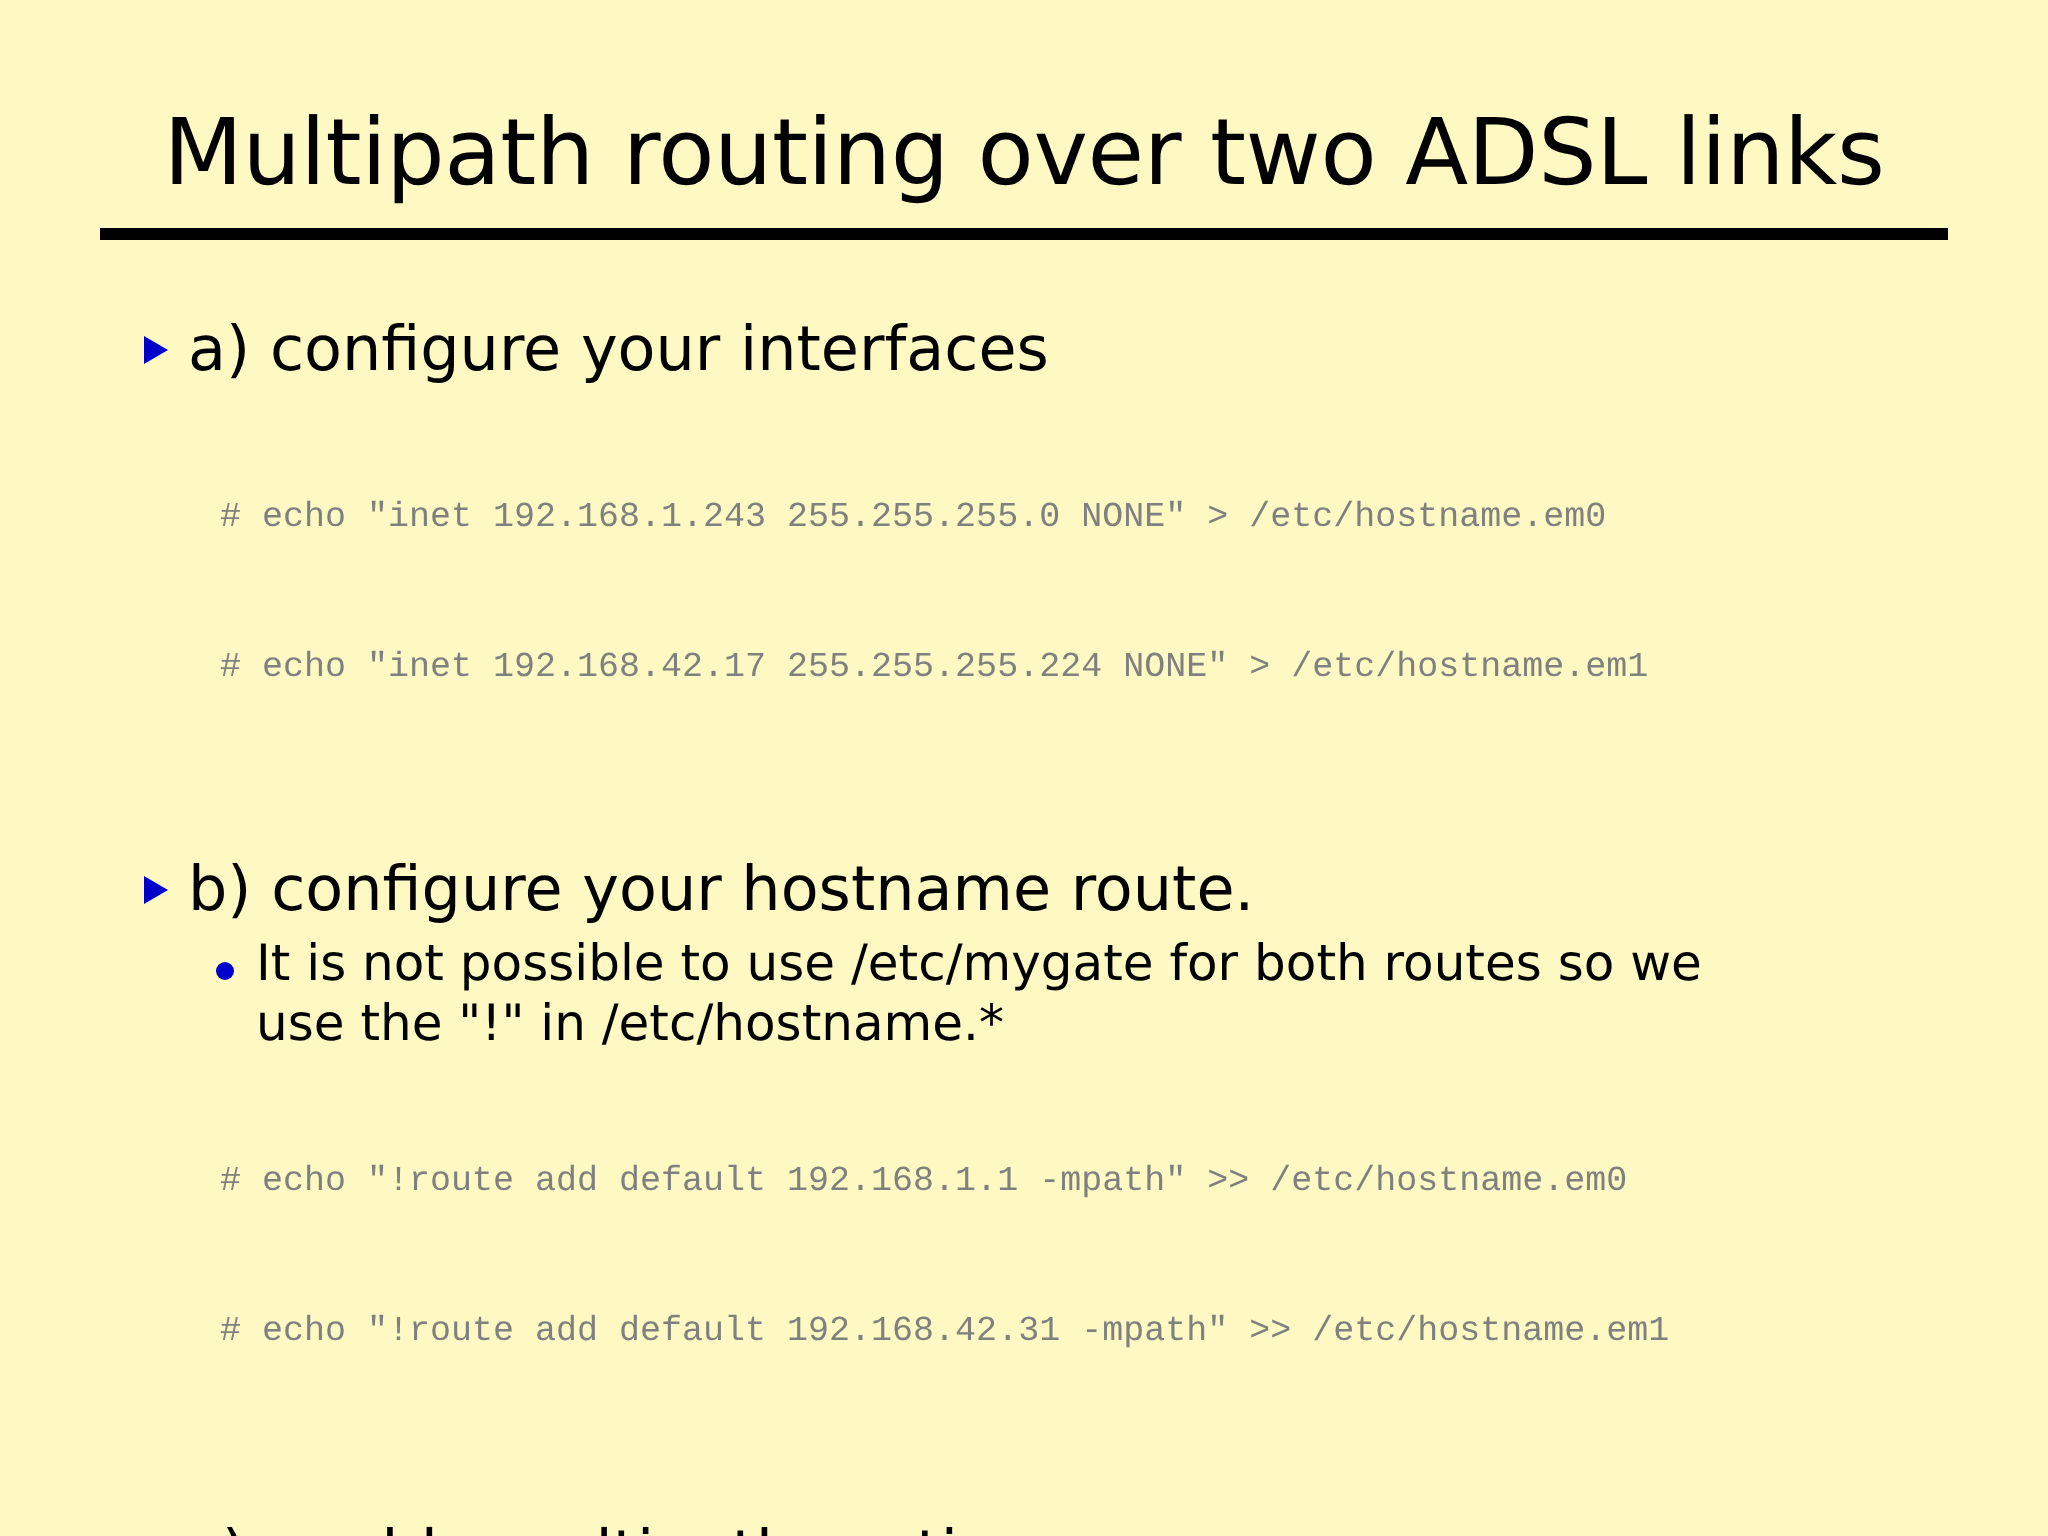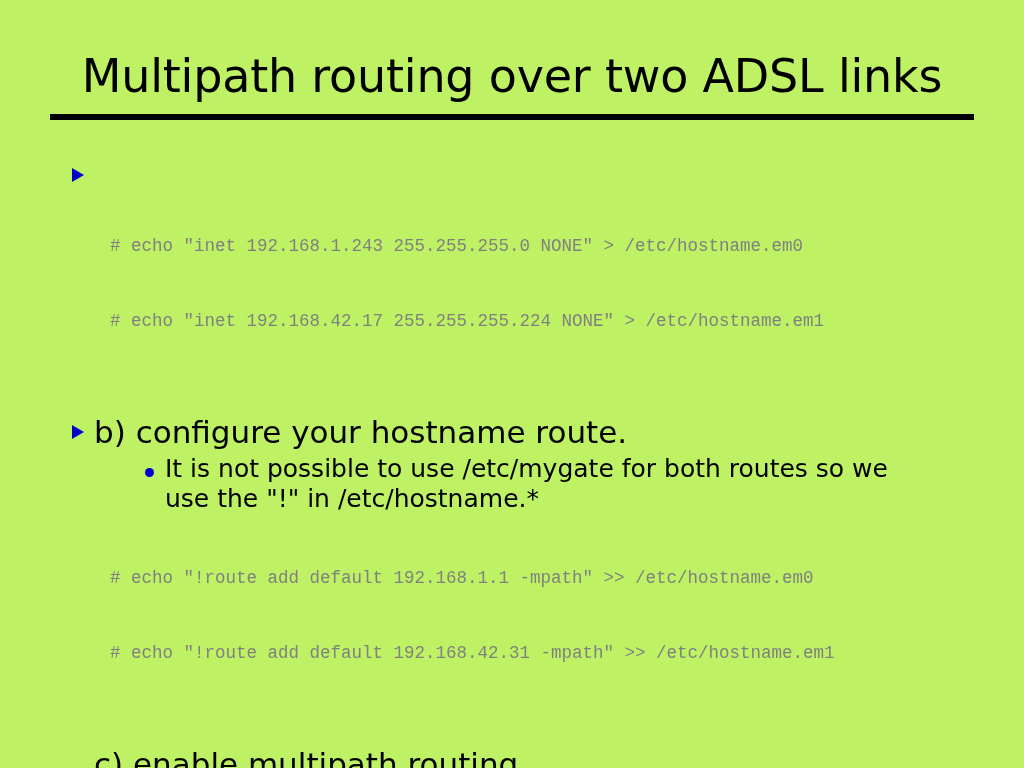--- a/index.html
+++ b/index.html
@@ -10,21 +10,21 @@
   }
   body {
     font-family: "DejaVu Sans", "Liberation Sans", sans-serif;
     color: #000000;
     -webkit-font-smoothing: antialiased;
   }
   #slide {
     position: relative;
     width: 1024px;
     height: 768px;
-    background: #bef264;
+    background: #fef9c3;
     overflow: hidden;
   }
 
   
   .title-block {
     position: absolute;
     left: 50px;
     top: 48px;
     width: 924px;
   }
@@ -84,21 +84,20 @@
     font-weight: 400;
     color: #000000;
     white-space: nowrap;
   }
 
   
   .l2 {
     display: flex;
     align-items: flex-start;
     margin: 2px 0 0 36px;
-    justify-content: center;
   }
   .l2-marker {
     width: 20px;
     flex: 0 0 20px;
     padding-top: 14px;
   }
   .dot {
     width: 9px;
     height: 9px;
     border-radius: 50%;
@@ -134,20 +133,21 @@
     <div class="title-rule"></div>
   </div>
 
   <div class="body-block">
 
     <div class="section">
       <div class="l1">
         <div class="l1-marker">
           <div class="tri"></div>
         </div>
+        <div class="l1-text">a) configure your interfaces</div>
       </div>
       <div class="code">
         <div class="code-line"># echo "inet 192.168.1.243 255.255.255.0 NONE" &gt; /etc/hostname.em0</div>
         <div class="code-line"># echo "inet 192.168.42.17 255.255.255.224 NONE" &gt; /etc/hostname.em1</div>
       </div>
     </div>
 
     <div class="gap-md"></div>
 
     <div class="section">

